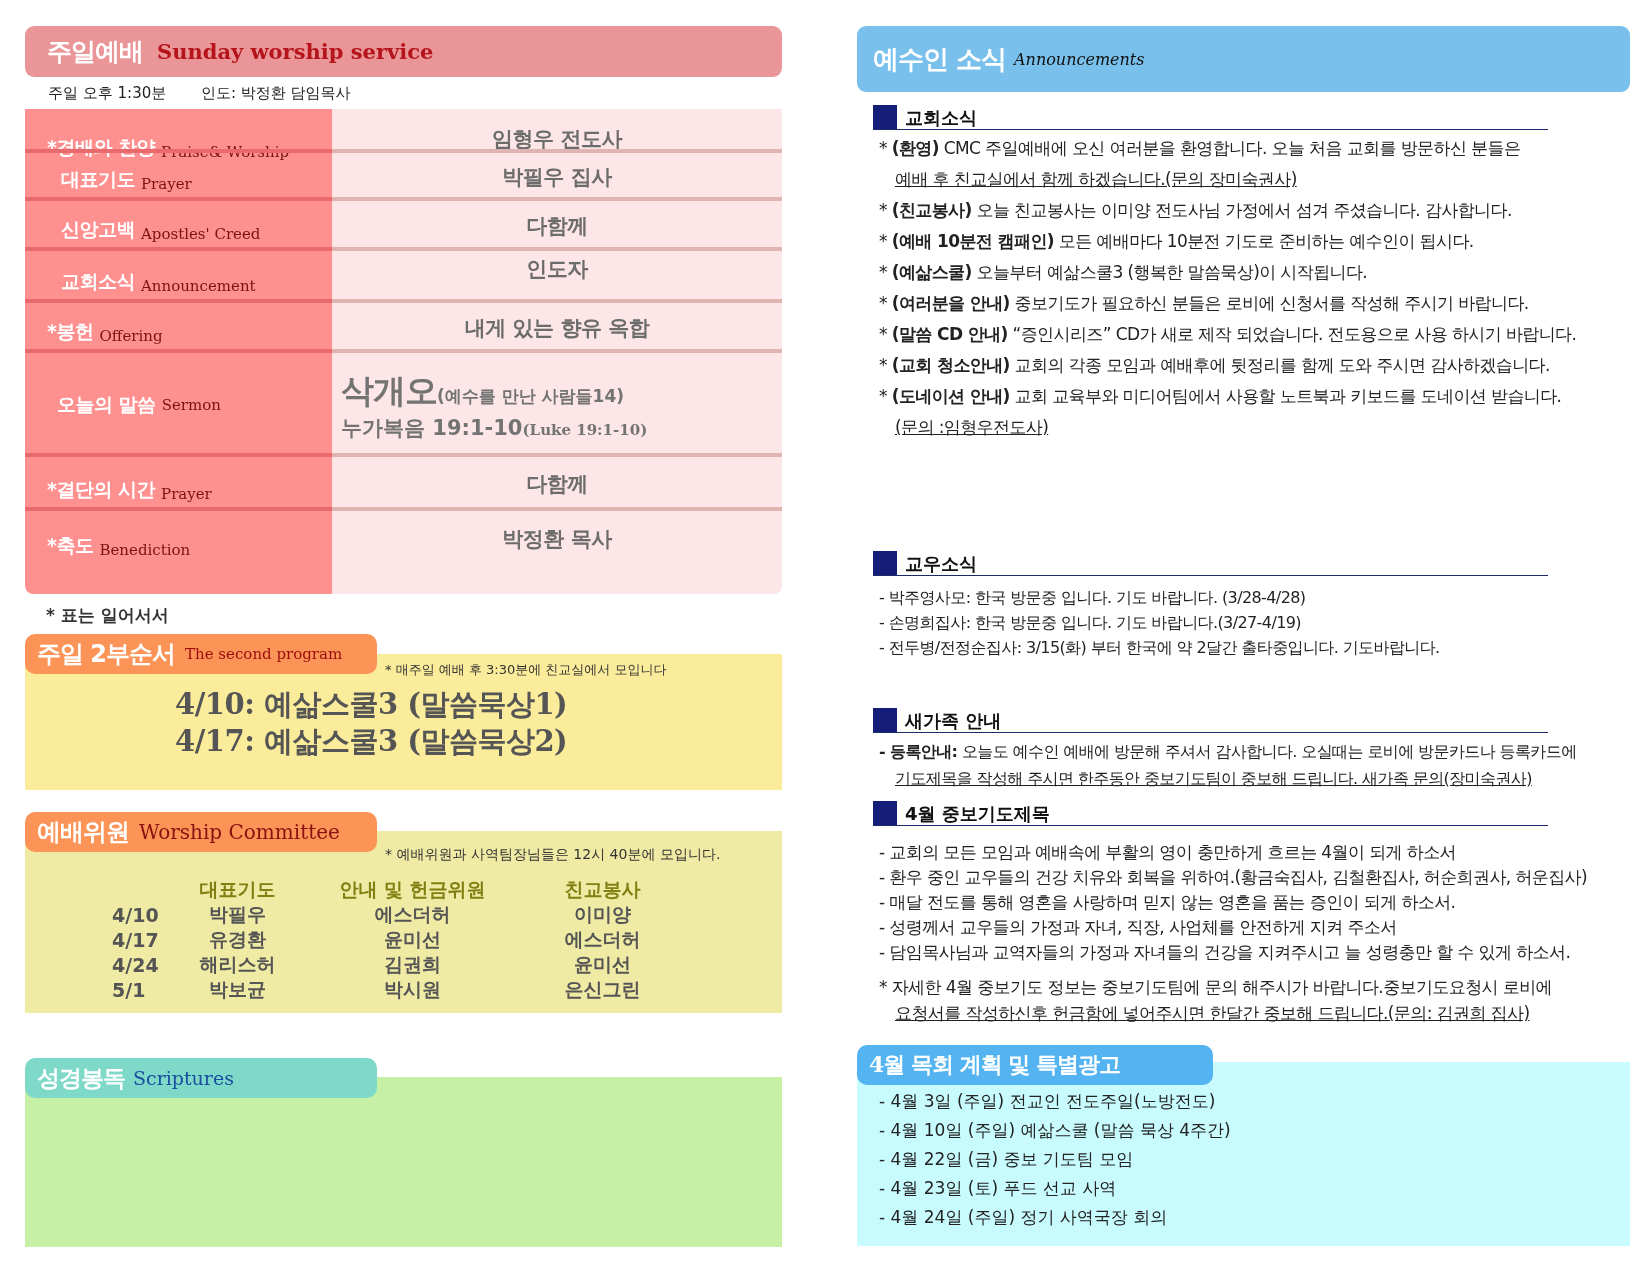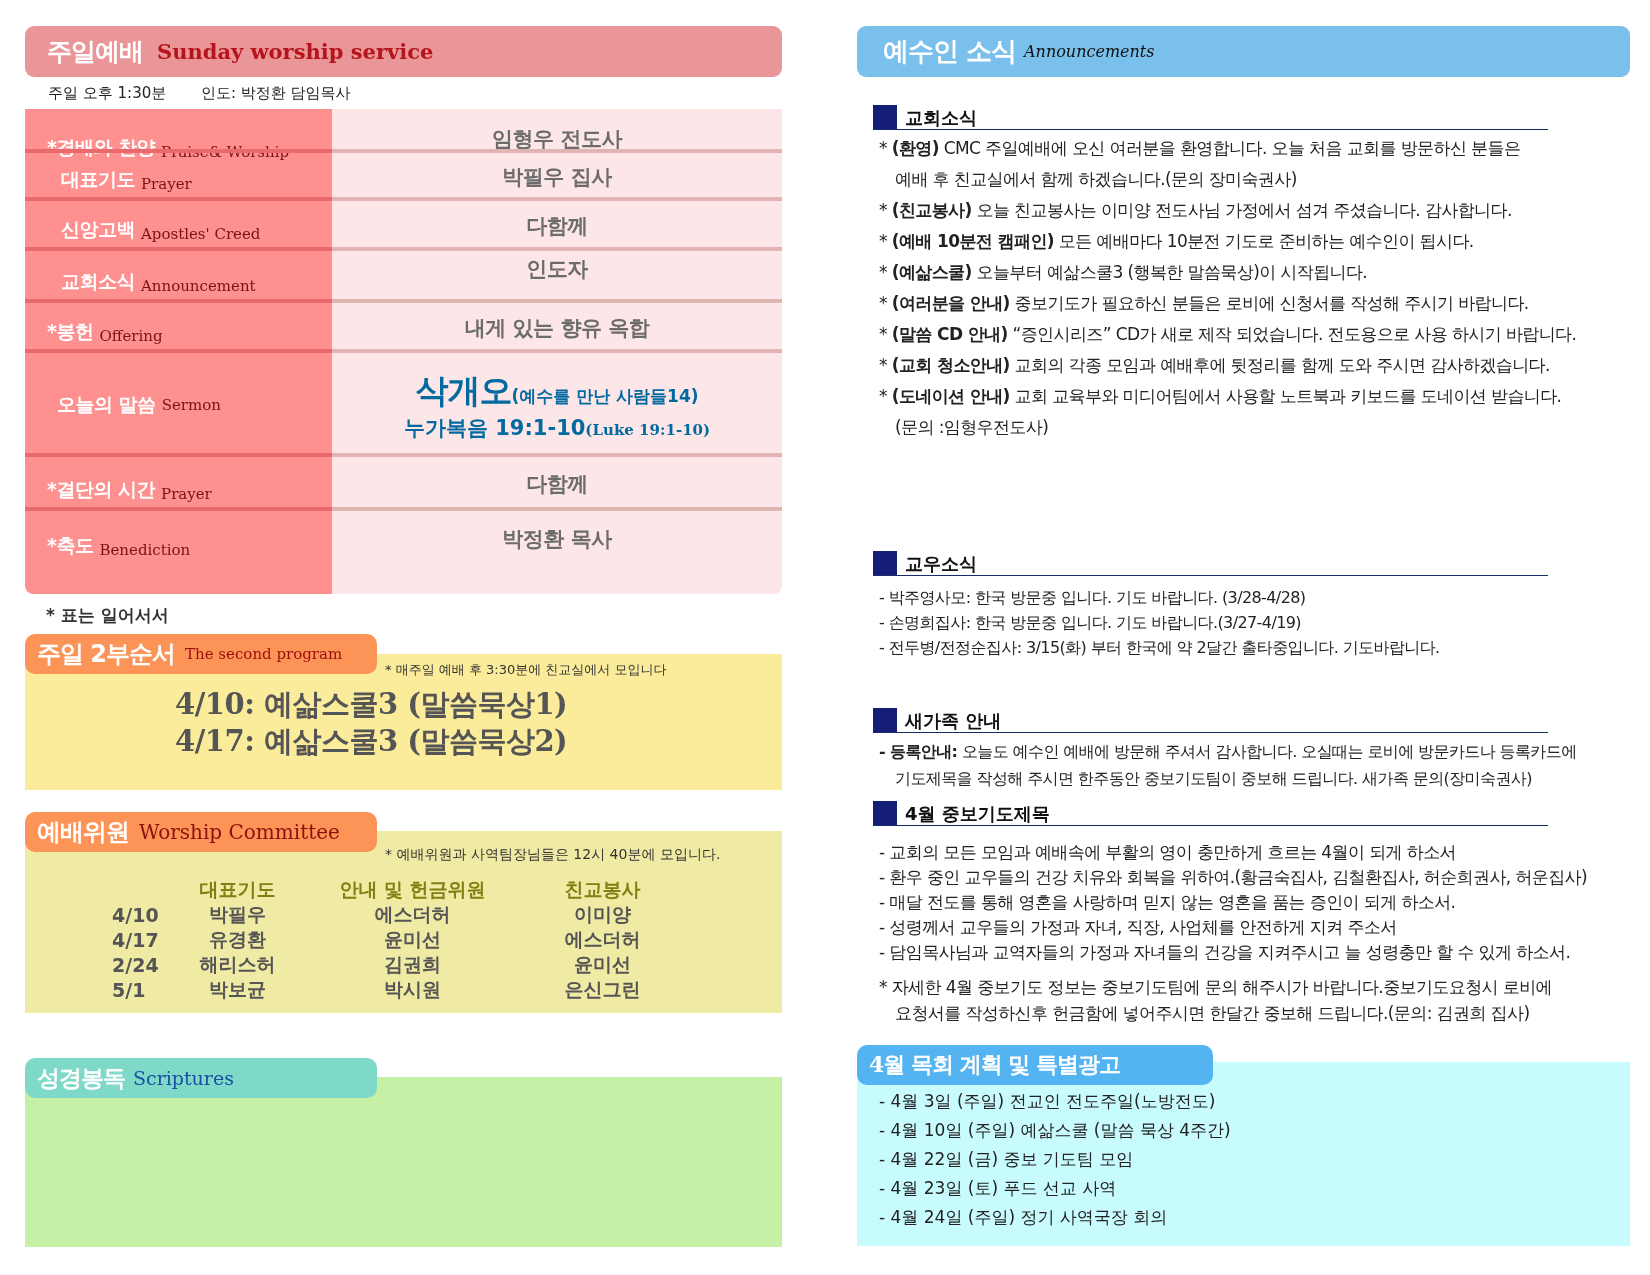--- a/index.html
+++ b/index.html
@@ -38,21 +38,21 @@
   .order-row .label .en { color: #7a1212; font-size: 15px; margin-left: 6px; }
   .order-row .label.indent { padding-left: 36px; }
   .order-row .label.star { padding-left: 22px; }
   .order-row .value {
     flex: 1; text-align: center; font-size: 21px; font-weight: bold; color: #6c6c6c; letter-spacing: -0.5px;
   }
   .row-sep { position: absolute; left: 0; width: 757px; height: 4px; }
   .row-sep .l { position: absolute; left: 0; width: 307px; height: 4px; background: #e86a6c; }
   .row-sep .r { position: absolute; left: 307px; right: 0; height: 4px; background: #e0b4b0; }
 
-  .sermon-value { flex: 1; text-align: center; color: #0369a1; }
+  .sermon-value { flex: 1; color: #737373; padding-left: 9px; }
   .sermon-value .title { font-size: 33px; font-weight: bold; letter-spacing: -1px; }
   .sermon-value .sub { font-size: 17px; font-weight: bold; }
   .sermon-value .ref { font-size: 21px; font-weight: bold; }
   .sermon-value .ref-en { font-size: 15px; font-weight: bold; }
 
   #standing-note { left: 46px; top: 604px; font-size: 17px; color: #333; font-weight: bold; }
 
   
   #second-body { left: 25px; top: 654px; width: 757px; height: 136px; background: #faec9a; }
   #second-tab {
@@ -87,38 +87,38 @@
   #scripture-body { left: 25px; top: 1077px; width: 757px; height: 170px; background: #c6f0a5; }
   #scripture-tab {
     left: 25px; top: 1058px; width: 352px; height: 40px; background: #7ed9c9; border-radius: 10px;
     display: flex; align-items: center; padding-left: 12px;
   }
   #scripture-tab .ko { color: #fff; font-size: 23px; font-weight: bold; letter-spacing: -1px; }
   #scripture-tab .en { color: #1a4fa0; font-size: 19px; margin-left: 8px; }
 
   
   #ann-header {
-    left: 857px; top: 26px; width: 773px; height: 51px; background: #79c0ec; border-radius: 9px;
-    display: flex; align-items: center; padding-left: 26px;
+    left: 857px; top: 26px; width: 773px; height: 66px; background: #79c0ec; border-radius: 9px;
+    display: flex; align-items: center; padding-left: 16px;
   }
   #ann-header .ko { color: #fff; font-size: 26px; font-weight: bold; letter-spacing: -1px; }
   #ann-header .en { color: #111; font-size: 16px; margin-left: 8px; font-style: italic; }
 
   .sec-title {
     position: absolute; left: 873px; width: 675px; height: 24px;
     border-bottom: 1.5px solid #1a2a6a;
     display: flex; align-items: flex-end;
   }
   .sec-title .sq { width: 24px; height: 24px; background: #141e78; margin-right: 8px; }
   .sec-title .txt { font-size: 18px; font-weight: bold; color: #111; line-height: 22px; }
 
   .ann-list { position: absolute; left: 879px; font-size: 17px; color: #222; letter-spacing: -0.6px; }
   .ann-list .item { white-space: nowrap; }
   .ann-list .item b { font-weight: bold; }
-  .ann-list .cont { padding-left: 16px; white-space: nowrap; }
+  .ann-list .cont { padding-left: 16px; white-space: nowrap; text-decoration: underline; }
 
   #church-news .item, #church-news .cont { height: 31px; line-height: 31px; }
   #member-news .item { height: 25px; line-height: 25px; font-size: 16px; }
   #newfamily .item, #newfamily .cont { height: 27px; line-height: 27px; font-size: 16px; }
   #prayer-list .item { height: 25px; line-height: 25px; font-size: 17px; }
   #prayer-note .item, #prayer-note .cont { height: 26px; line-height: 26px; font-size: 17px; }
 
   
   #plan-body { left: 857px; top: 1062px; width: 773px; height: 184px; background: #c8fbfe; }
   #plan-tab {
@@ -277,21 +277,21 @@
     <div class="cm-c2">에스더허</div>
     <div class="cm-c3">이미양</div>
   </div>
   <div class="cm-row">
     <div class="cm-c0">4/17</div>
     <div class="cm-c1">유경환</div>
     <div class="cm-c2">윤미선</div>
     <div class="cm-c3">에스더허</div>
   </div>
   <div class="cm-row">
-    <div class="cm-c0">2/24</div>
+    <div class="cm-c0">4/24</div>
     <div class="cm-c1">해리스허</div>
     <div class="cm-c2">김권희</div>
     <div class="cm-c3">윤미선</div>
   </div>
   <div class="cm-row">
     <div class="cm-c0">5/1</div>
     <div class="cm-c1">박보균</div>
     <div class="cm-c2">박시원</div>
     <div class="cm-c3">은신그린</div>
   </div>

